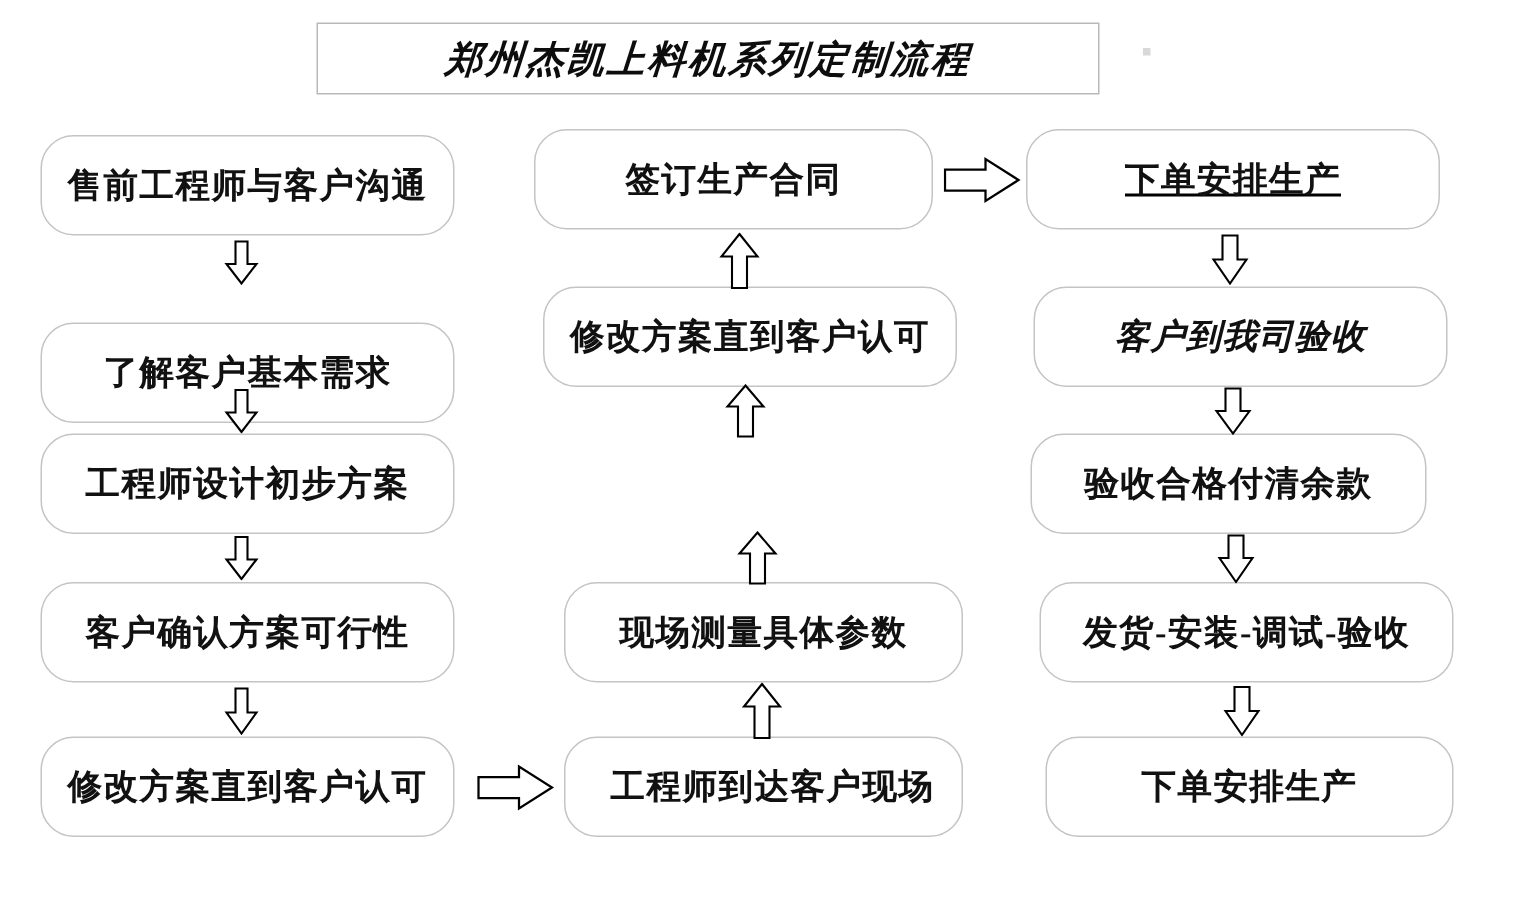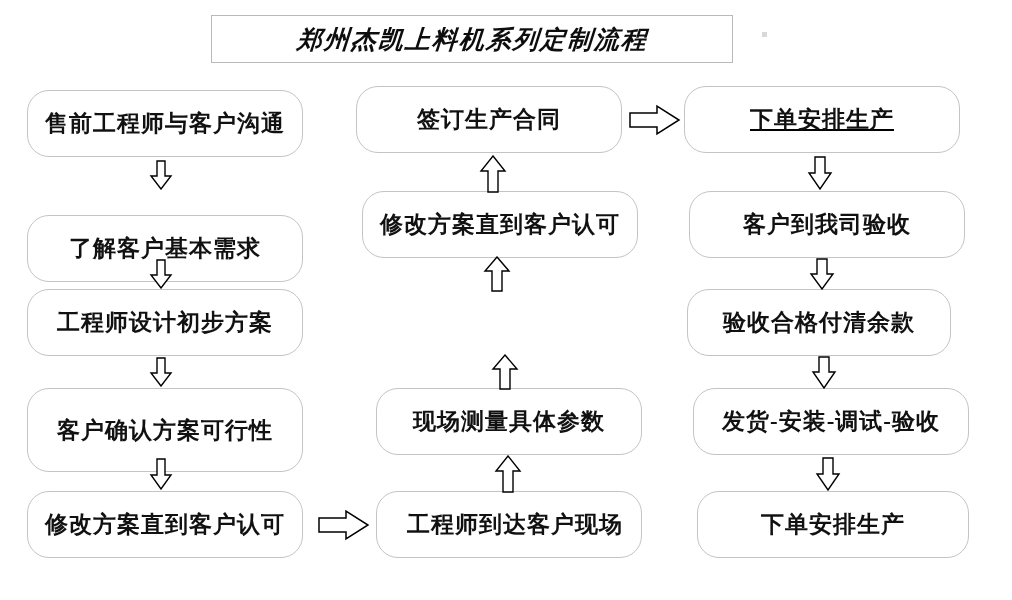--- a/index.html
+++ b/index.html
@@ -91,21 +91,21 @@
 
   <div class="node" style="left:27px; top:90px; width:276px; height:67px;">
     <span class="node-label">售前工程师与客户沟通</span>
   </div>
   <div class="node" style="left:27px; top:191px; width:276px; height:67px;margin-top:24px;">
     <span class="node-label">了解客户基本需求</span>
   </div>
   <div class="node" style="left:27px; top:289px; width:276px; height:67px;">
     <span class="node-label">工程师设计初步方案</span>
   </div>
-  <div class="node" style="left:27px; top:388px; width:276px; height:84px;">
+  <div class="node" style="left:27px; top:388px; width:276px; height:67px;">
     <span class="node-label">客户确认方案可行性</span>
   </div>
   <div class="node" style="left:27px; top:491px; width:276px; height:67px;">
     <span class="node-label">修改方案直到客户认可</span>
   </div>
 
   <div class="node" style="left:356px; top:86px; width:266px; height:67px;">
     <span class="node-label">签订生产合同</span>
   </div>
   <div class="node" style="left:362px; top:191px; width:276px; height:67px;">
@@ -114,21 +114,21 @@
   <div class="node" style="left:376px; top:388px; width:266px; height:67px;">
     <span class="node-label">现场测量具体参数</span>
   </div>
   <div class="node" style="left:376px; top:491px; width:266px; height:67px;padding-left:12px;">
     <span class="node-label">工程师到达客户现场</span>
   </div>
 
   <div class="node" style="left:684px; top:86px; width:276px; height:67px;text-decoration:underline;">
     <span class="node-label">下单安排生产</span>
   </div>
-  <div class="node" style="left:689px; top:191px; width:276px; height:67px;">
+  <div class="node" style="left:689px; top:191px; width:276px; height:67px;font-style:italic;">
     <span class="node-label">客户到我司验收</span>
   </div>
   <div class="node" style="left:687px; top:289px; width:264px; height:67px;">
     <span class="node-label">验收合格付清余款</span>
   </div>
   <div class="node" style="left:693px; top:388px; width:276px; height:67px;">
     <span class="node-label">发货-安装-调试-验收</span>
   </div>
   <div class="node" style="left:697px; top:491px; width:272px; height:67px;">
     <span class="node-label">下单安排生产</span>

